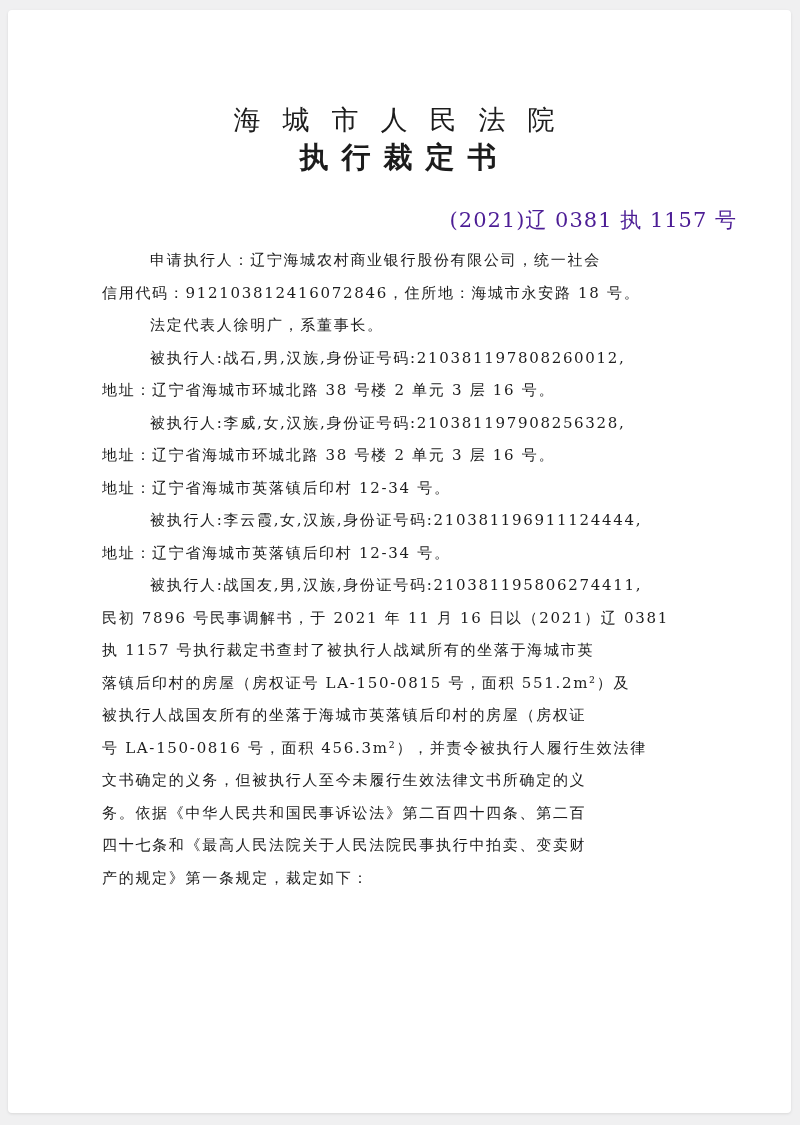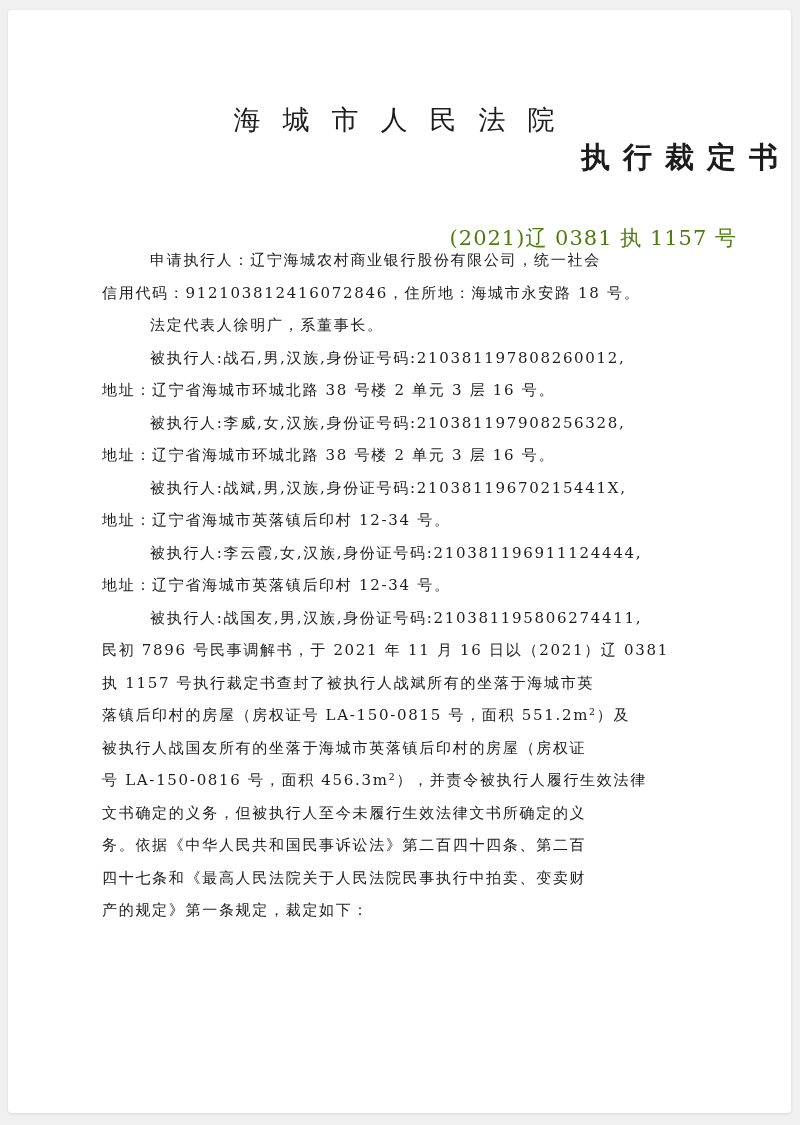--- a/index.html
+++ b/index.html
@@ -37,35 +37,35 @@
     letter-spacing: 22px;
     text-indent: 11px;
     color: #1c1c1c;
     white-space: nowrap;
   }
   .doc-type {
     position: absolute;
     top: 128px;
     left: 0;
     width: 100%;
-    text-align: right;
+    text-align: center;
     font-size: 29px;
     font-weight: 600;
     letter-spacing: 13px;
     text-indent: 10px;
     color: #1c1c1c;
     white-space: nowrap;
   }
   .case-no {
     position: absolute;
-    top: 214px;
+    top: 196px;
     right: 54px;
     font-size: 21px;
     letter-spacing: 1px;
-    color: #4d7c0f;
+    color: #4c1d95;
     white-space: nowrap;
   }
   .body-text {
     position: absolute;
     left: 94px;
     top: 234px;
     width: 628px;
     color: #1c1c1c;
   }
   .line {
@@ -88,21 +88,20 @@
     <div class="doc-type">执行裁定书</div>
     <div class="case-no">(2021)辽 0381 执 1157 号</div>
     <div class="body-text">
         <div class="line indent">申请执行人：辽宁海城农村商业银行股份有限公司，统一社会</div>
         <div class="line">信用代码：912103812416072846，住所地：海城市永安路 18 号。</div>
         <div class="line indent">法定代表人徐明广，系董事长。</div>
         <div class="line indent">被执行人:战石,男,汉族,身份证号码:210381197808260012,</div>
         <div class="line">地址：辽宁省海城市环城北路 38 号楼 2 单元 3 层 16 号。</div>
         <div class="line indent">被执行人:李威,女,汉族,身份证号码:210381197908256328,</div>
         <div class="line">地址：辽宁省海城市环城北路 38 号楼 2 单元 3 层 16 号。</div>
-        <div class="line indent">被执行人:战斌,男,汉族,身份证号码:21038119670215441X,</div>
         <div class="line">地址：辽宁省海城市英落镇后印村 12-34 号。</div>
         <div class="line indent">被执行人:李云霞,女,汉族,身份证号码:210381196911124444,</div>
         <div class="line">地址：辽宁省海城市英落镇后印村 12-34 号。</div>
         <div class="line indent">被执行人:战国友,男,汉族,身份证号码:210381195806274411,</div>
         <div class="line">民初 7896 号民事调解书，于 2021 年 11 月 16 日以（2021）辽 0381</div>
         <div class="line">执 1157 号执行裁定书查封了被执行人战斌所有的坐落于海城市英</div>
         <div class="line">落镇后印村的房屋（房权证号 LA-150-0815 号，面积 551.2m²）及</div>
         <div class="line">被执行人战国友所有的坐落于海城市英落镇后印村的房屋（房权证</div>
         <div class="line">号 LA-150-0816 号，面积 456.3m²），并责令被执行人履行生效法律</div>
         <div class="line">文书确定的义务，但被执行人至今未履行生效法律文书所确定的义</div>

